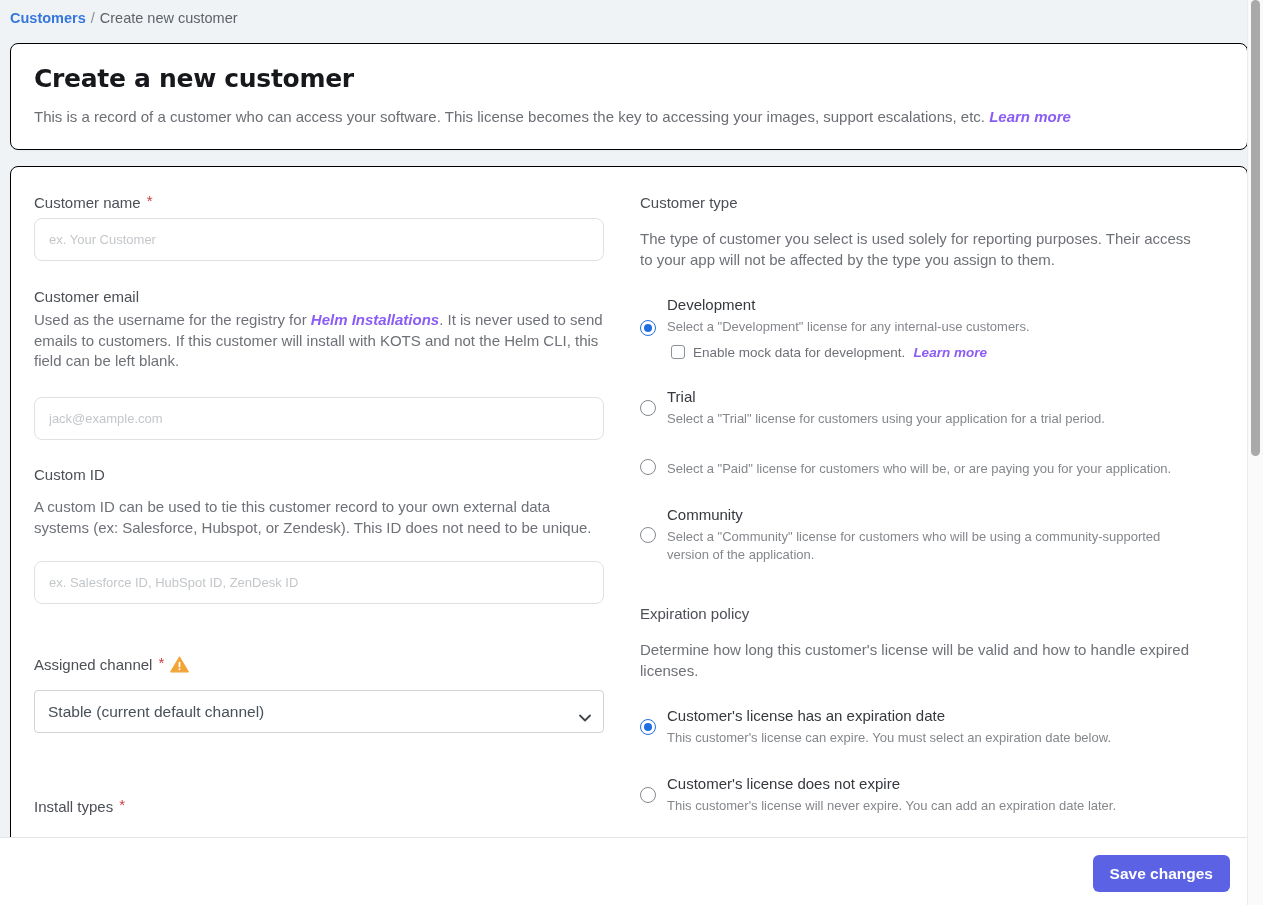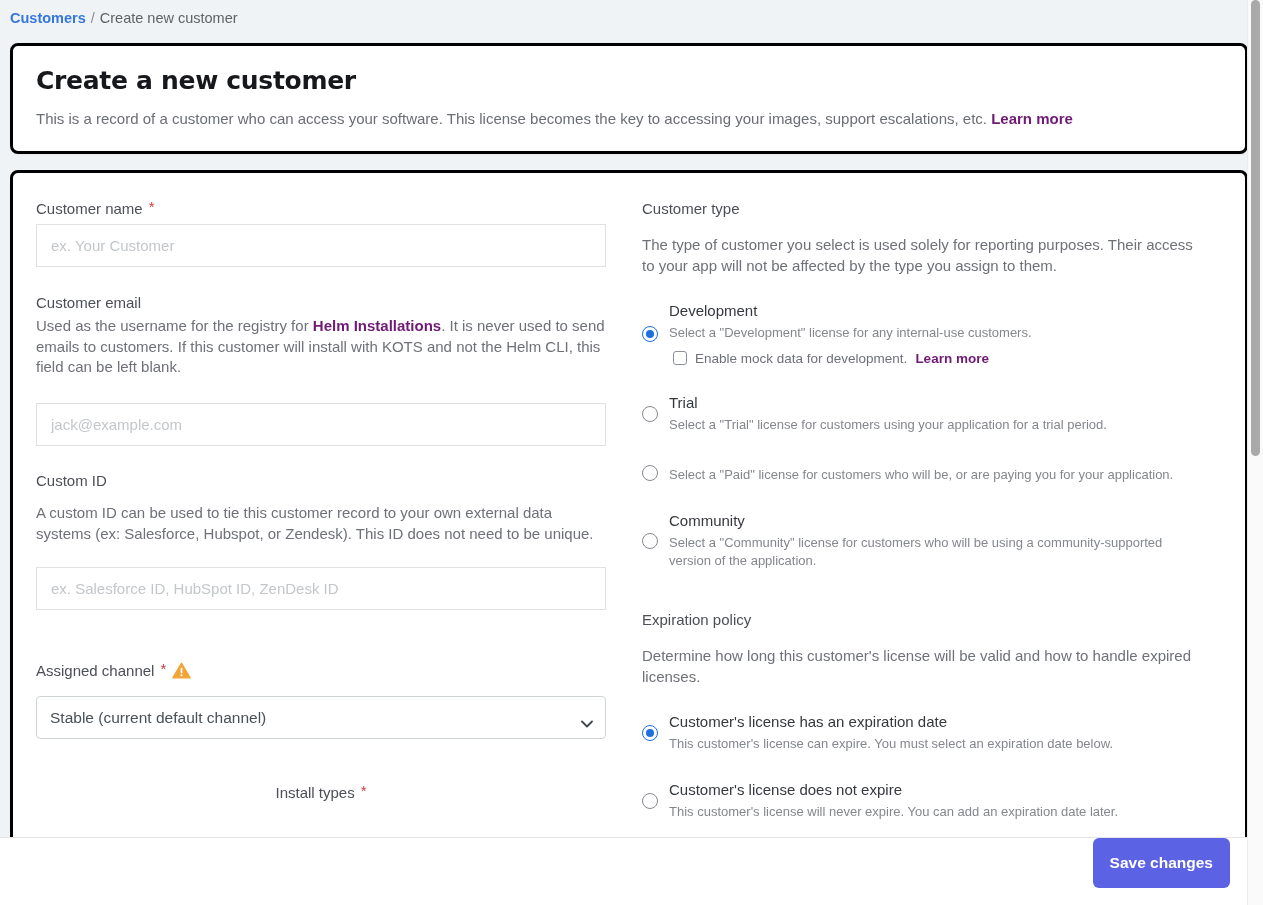--- a/index.html
+++ b/index.html
@@ -22,37 +22,37 @@
   .breadcrumb a {
     color: #3677dd;
     text-decoration: none;
     font-weight: 600;
   }
   .breadcrumb .sep { margin: 0 5px; color: #8a8d91; }
 
   
   .card {
     background: #ffffff;
-    border: 3px solid #000000;
+    border: 1px solid #000000;
     border-radius: 8px;
     box-shadow: 0 1px 2px rgba(0,0,0,0.04);
     margin: 0 15px 0 10px;
   }
   .header-card { margin-top: 17px; padding: 20px 23px 22px 23px; }
   .header-card h1 {
     margin: 0 0 13px 0;
     font-family: "DejaVu Sans", sans-serif;
     font-size: 25px;
     font-weight: 700;
     letter-spacing: -0.3px;
     color: #17181b;
   }
   .header-card .hdesc { margin: 0; font-size: 15px; color: #6b6e74; line-height: 1.4; }
 
-  a.inline-link { color: #701a75; text-decoration: none; font-weight: 600; }
+  a.inline-link { color: #8b5cf6; text-decoration: none; font-weight: 600; font-style: italic; }
 
   .main-card {
     margin-top: 16px;
     padding: 27px 23px 40px 23px;
     min-height: 700px;
     display: flex;
     gap: 36px;
     align-items: flex-start;
   }
   .col-left  { width: 570px; flex: 0 0 570px; }
@@ -66,39 +66,39 @@
     align-items: center;
     gap: 6px;
   }
   .req { color: #cc3d40; font-size: 15px; position: relative; top: -2px; }
   .text-input {
     display: block;
     width: 100%;
     height: 43px;
     margin-top: 6px;
     border: 1px solid #dfe2e4;
-    border-radius: 0;
+    border-radius: 8px;
     padding: 0 14px;
-    font-size: 15px;
+    font-size: 13px;
     font-family: "Liberation Sans", sans-serif;
     color: #3a3d42;
     outline: none;
     background: #fff;
   }
   .text-input::placeholder { color: #c3c7ca; }
   .fdesc {
     margin: 4px 0 0 0;
     font-size: 15px;
     line-height: 1.38;
     color: #6e7177;
   }
   .gap27 { margin-top: 27px; }
   .gap26 { margin-top: 26px; }
   .gap42 { margin-top: 52px; }
-  .gap45 { margin-top: 45px; text-align: center; }
+  .gap45 { margin-top: 65px; }
   .mt25 { margin-top: 25px; }
   .mt23 { margin-top: 23px; }
   .mt13 { margin-top: 13px; }
   .mt12 { margin-top: 12px; }
 
   .warning-icon svg { display: block; }
 
   .select-wrap { position: relative; margin-top: 16px; }
   .select-wrap select {
     -webkit-appearance: none;
@@ -181,22 +181,22 @@
     position: absolute;
     left: 0; bottom: 0;
     width: 1247px;
     height: 68px;
     background: #ffffff;
     border-top: 1px solid #e4e5e6;
     z-index: 5;
   }
   .save-btn {
     position: absolute;
-    right: 17px; top: 0;
-    height: 50px;
+    right: 17px; top: 17px;
+    height: 37px;
     padding: 0 17px;
     background: #5b62e3;
     color: #ffffff;
     border: none;
     border-radius: 6px;
     font-family: "Liberation Sans", sans-serif;
     font-size: 15.5px;
     font-weight: 700;
     cursor: pointer;
   }

